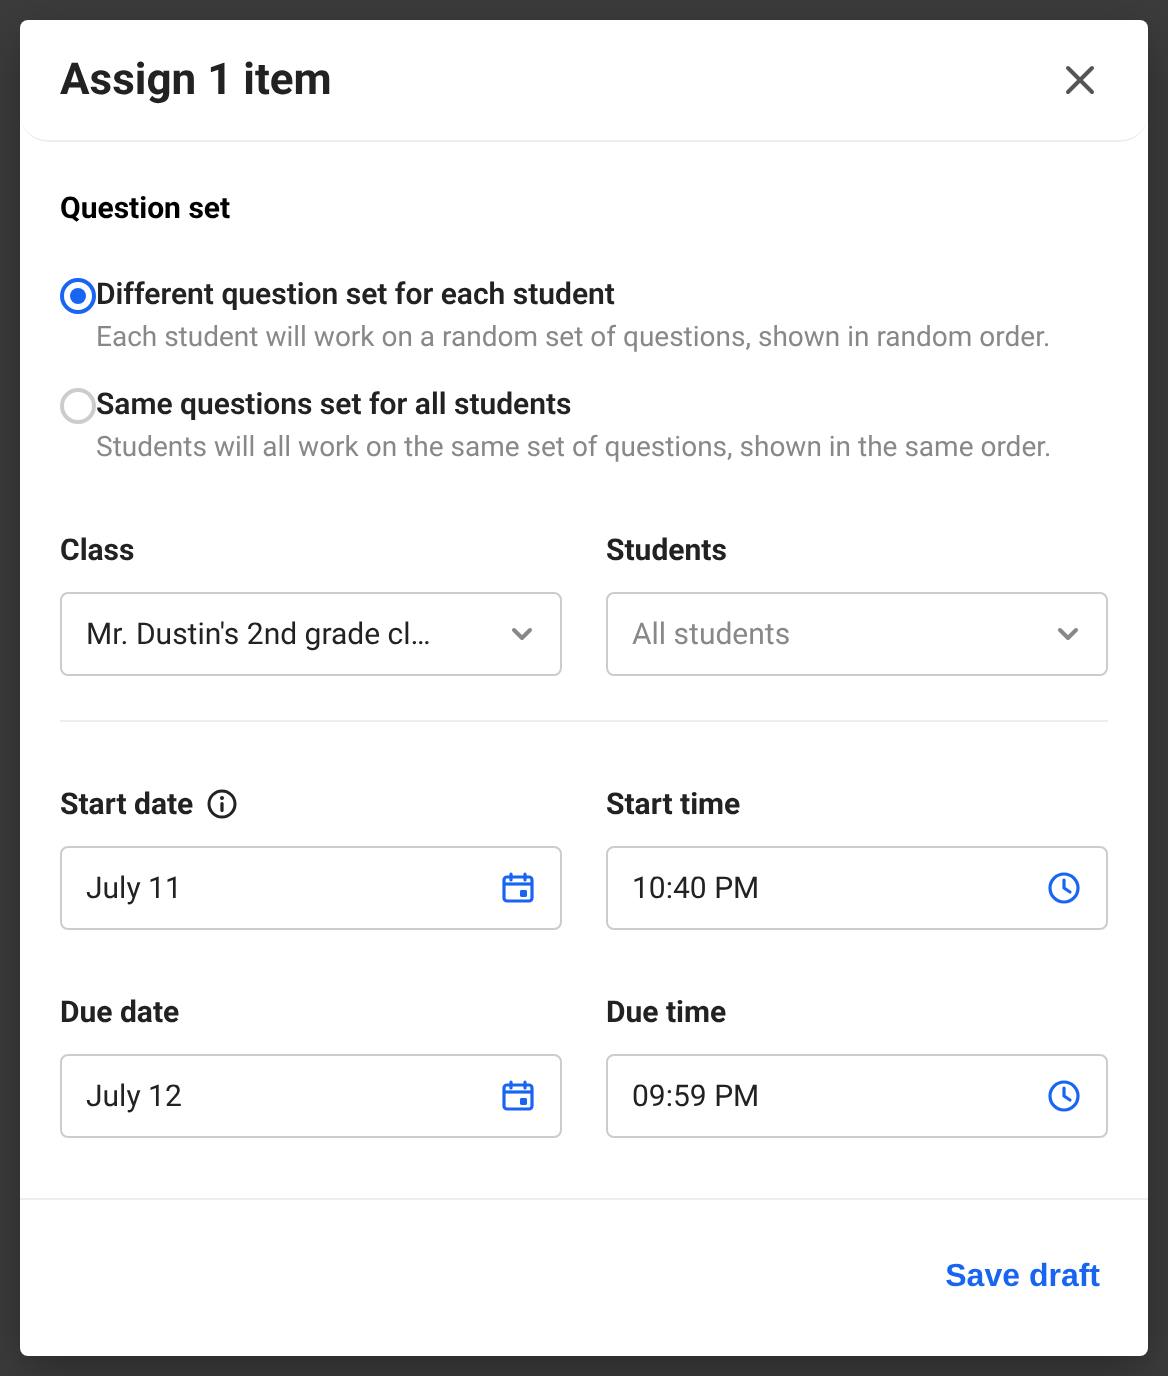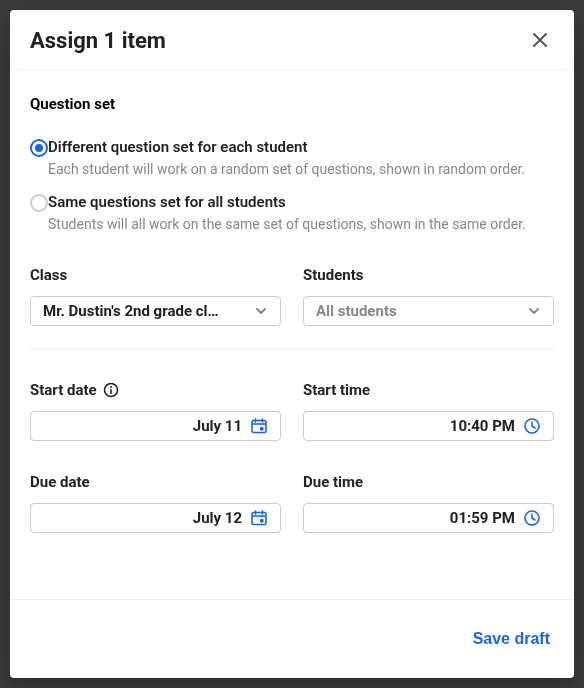--- a/index.html
+++ b/index.html
@@ -119,32 +119,31 @@
     gap:6px;
   }
   .info-icon {
     width:16px;height:16px;
     display:inline-flex;
     align-items:center;
     justify-content:center;
   }
   .select, .input {
     width:100%;
-    height:30px;
+    height:42px;
     border:1px solid #ccc;
     border-radius:4px;
     padding:0 12px;
     font-size:15px;
     color:#222;
     display:flex;
     align-items:center;
-    justify-content:flex-end;
+    justify-content:space-between;
     cursor:pointer;
     background:#fff;
-    font-weight:bold;
   }
   .select .placeholder { color:#888; }
   .select-text {
     white-space:nowrap;
     overflow:hidden;
     text-overflow:ellipsis;
     flex:1;
   }
   .chevron {
     flex:0 0 auto;
@@ -305,21 +304,21 @@
                   <line x1="5.5" y1="2" x2="5.5" y2="5" stroke="#1865f2" stroke-width="1.6" stroke-linecap="round"></line>
                   <line x1="12.5" y1="2" x2="12.5" y2="5" stroke="#1865f2" stroke-width="1.6" stroke-linecap="round"></line>
                   <rect x="10" y="10" width="3.5" height="3.5" rx="0.7" fill="#1865f2"></rect>
                 </svg>
             </span>
           </div>
         </div>
         <div class="col">
           <div class="field-label">Due time</div>
           <div class="input">
-            <span>01:59 PM</span>
+            <span>09:59 PM</span>
             <span class="input-icon">
               <svg viewBox="0 0 18 18">
                   <circle cx="9" cy="9" r="7" stroke="#1865f2" stroke-width="1.6" fill="none"></circle>
                   <path d="M9 5 L9 9 L12 11" stroke="#1865f2" stroke-width="1.6" fill="none" stroke-linecap="round" stroke-linejoin="round"></path>
                 </svg>
             </span>
           </div>
         </div>
       </div>
 

